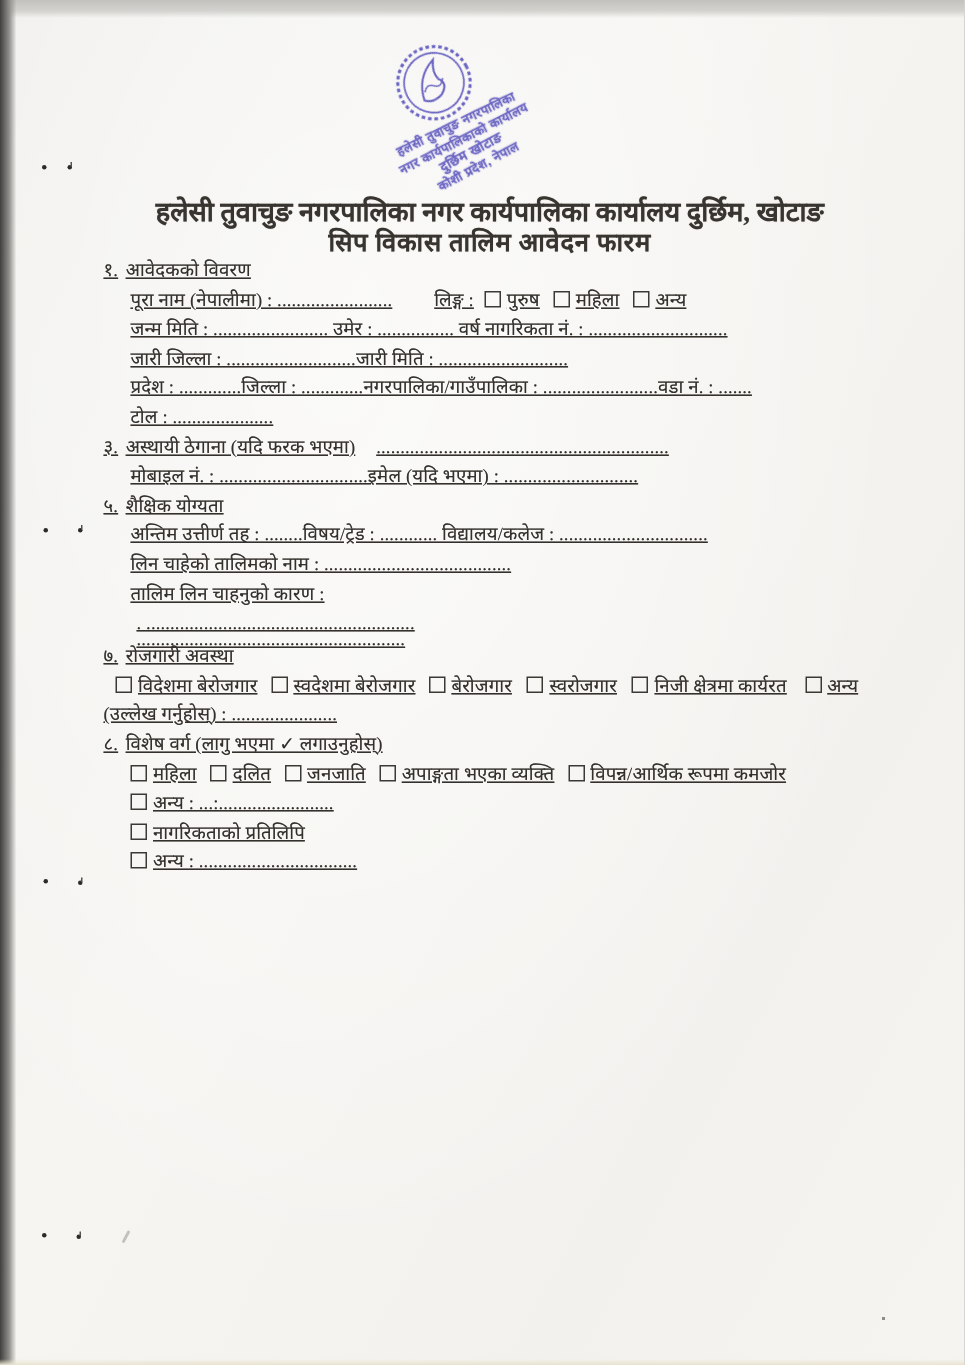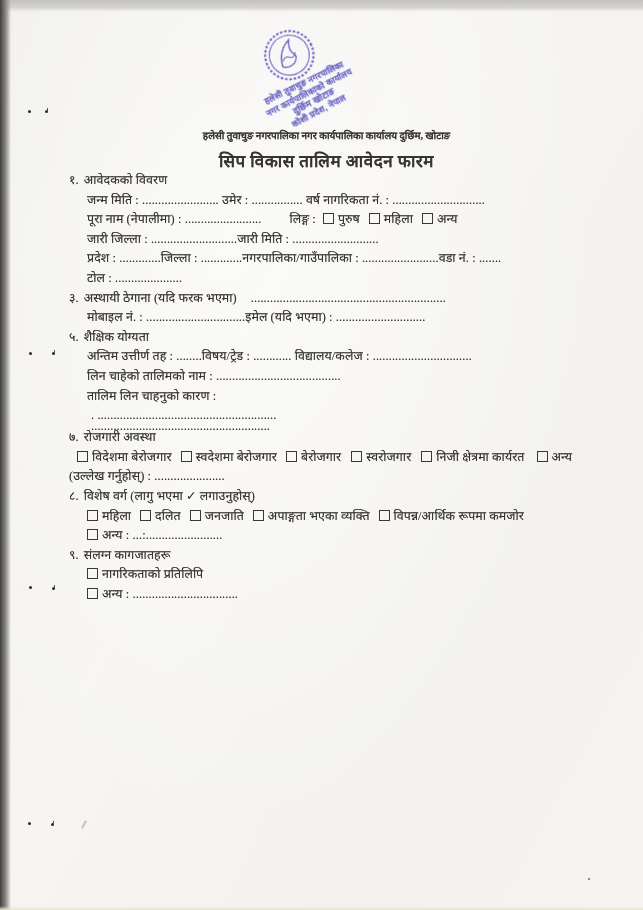--- a/index.html
+++ b/index.html
@@ -44,28 +44,29 @@
     text-shadow:0 0 1px rgba(86,79,187,.55);}
   .stamp .sl1{transform:rotate(2deg);}
   .stamp .sl2{transform:rotate(1deg);}
   .stamp .sl3{font-size:9px;}
   
   .title1,.title2{
     position:absolute;left:20px;right:10px;text-align:center;
     color:#38342f;font-weight:bold;
     text-shadow:0 0 .5px rgba(56,52,47,.45);
   }
-  .title1{top:128px;font-size:10px;}
+  .title1{top:128px;font-size:18px;}
   .title2{top:149px;font-size:17px;letter-spacing:.5px;}
   
   #form-body{
     position:absolute;left:69px;top:173px;right:16px;
     font-size:12.4px;color:#34312d;
     text-shadow:0 0 .4px rgba(52,49,45,.4);
     letter-spacing:.1px;
+    text-decoration:underline;
   }
   .f-line{height:19.6px;line-height:15px;white-space:nowrap;}
   .f-line.item{padding-left:18px;}
   .f-line.cbrow{padding-left:8px;}
   .f-line.flush{padding-left:0;}
   .f-line.tight{height:11px;padding-left:22px;}
   .sec-num{margin-right:5px;}
   .checkbox{
     display:inline-block;width:9px;height:9px;
     border:1.3px solid #3c3935;background:transparent;
@@ -104,22 +105,22 @@
       <span class="sl sl4">कोशी प्रदेश, नेपाल</span>
     </div>
   </div>
 
   <div class="title1">हलेसी तुवाचुङ नगरपालिका नगर कार्यपालिका कार्यालय दुर्छिम, खोटाङ</div>
   <div class="title2">सिप विकास तालिम आवेदन फारम</div>
 
   <div id="form-body">
       <div class="section">
         <div class="f-line flush head"><span class="sec-num">१.</span><span class="sec-title">आवेदकको विवरण</span></div>
+        <div class="f-line item"><span class="seg-text">पूरा नाम (नेपालीमा) : ........................</span><span class="gap" style="width: 28px;"></span><span class="seg-text">लिङ्ग :</span><span class="checkbox"></span><span class="seg-text">पुरुष</span><span class="checkbox"></span><span class="seg-text">महिला</span><span class="checkbox"></span><span class="seg-text">अन्य</span></div>
         <div class="f-line item"><span class="seg-text">जन्म मिति : ........................  उमेर : ................ वर्ष   नागरिकता नं. : .............................</span></div>
-        <div class="f-line item"><span class="seg-text">पूरा नाम (नेपालीमा) : ........................</span><span class="gap" style="width: 28px;"></span><span class="seg-text">लिङ्ग :</span><span class="checkbox"></span><span class="seg-text">पुरुष</span><span class="checkbox"></span><span class="seg-text">महिला</span><span class="checkbox"></span><span class="seg-text">अन्य</span></div>
         <div class="f-line item"><span class="seg-text">जारी जिल्ला : ...........................जारी मिति : ...........................</span></div>
       </div>
       <div class="section">
         <div class="f-line item"><span class="seg-text">प्रदेश : .............जिल्ला : .............नगरपालिका/गाउँपालिका : ........................वडा नं. : .......</span></div>
         <div class="f-line item"><span class="seg-text">टोल : .....................</span></div>
       </div>
       <div class="section">
         <div class="f-line flush head"><span class="sec-num">३.</span><span class="sec-title">अस्थायी ठेगाना (यदि फरक भएमा)</span><span class="title-suffix">.............................................................</span></div>
       </div>
       <div class="section">
@@ -139,21 +140,20 @@
         <div class="f-line flush head"><span class="sec-num">७.</span><span class="sec-title">रोजगारी अवस्था</span></div>
         <div class="f-line cbrow"><span class="checkbox"></span><span class="seg-text">विदेशमा बेरोजगार</span><span class="checkbox"></span><span class="seg-text">स्वदेशमा बेरोजगार</span><span class="checkbox"></span><span class="seg-text">बेरोजगार</span><span class="gap" style="width: 8px;"></span><span class="checkbox"></span><span class="seg-text">स्वरोजगार</span><span class="gap" style="width: 8px;"></span><span class="checkbox"></span><span class="seg-text">निजी क्षेत्रमा कार्यरत</span><span class="gap" style="width: 10px;"></span><span class="checkbox"></span><span class="seg-text">अन्य</span></div>
         <div class="f-line flush"><span class="seg-text">(उल्लेख गर्नुहोस्) : ......................</span></div>
       </div>
       <div class="section">
         <div class="f-line flush head"><span class="sec-num">८.</span><span class="sec-title">विशेष वर्ग (लागु भएमा ✓ लगाउनुहोस्)</span></div>
         <div class="f-line item"><span class="checkbox"></span><span class="seg-text">महिला</span><span class="checkbox"></span><span class="seg-text">दलित</span><span class="checkbox"></span><span class="seg-text">जनजाति</span><span class="checkbox"></span><span class="seg-text">अपाङ्गता भएका व्यक्ति</span><span class="checkbox"></span><span class="seg-text">विपन्न/आर्थिक रूपमा कमजोर</span></div>
         <div class="f-line item"><span class="checkbox"></span><span class="seg-text">अन्य : ...:........................</span></div>
       </div>
       <div class="section">
-        <div class="f-line flush head"><span class="sec-num">९.</span><span class="sec-title">संलग्न कागजातहरू</span></div>
         <div class="f-line item"><span class="checkbox"></span><span class="seg-text">नागरिकताको प्रतिलिपि</span></div>
         <div class="f-line item"><span class="checkbox"></span><span class="seg-text">अन्य : .................................</span></div>
       </div>
     </div>
 
   <div class="speck" style="left:28px;top:110px;"></div>
   <div class="speck tail" style="left:45px;top:110px;"></div>
   <div class="speck" style="left:29px;top:352px;"></div>
   <div class="speck tail" style="left:52px;top:352px;"></div>
   <div class="speck" style="left:29px;top:586px;"></div>

